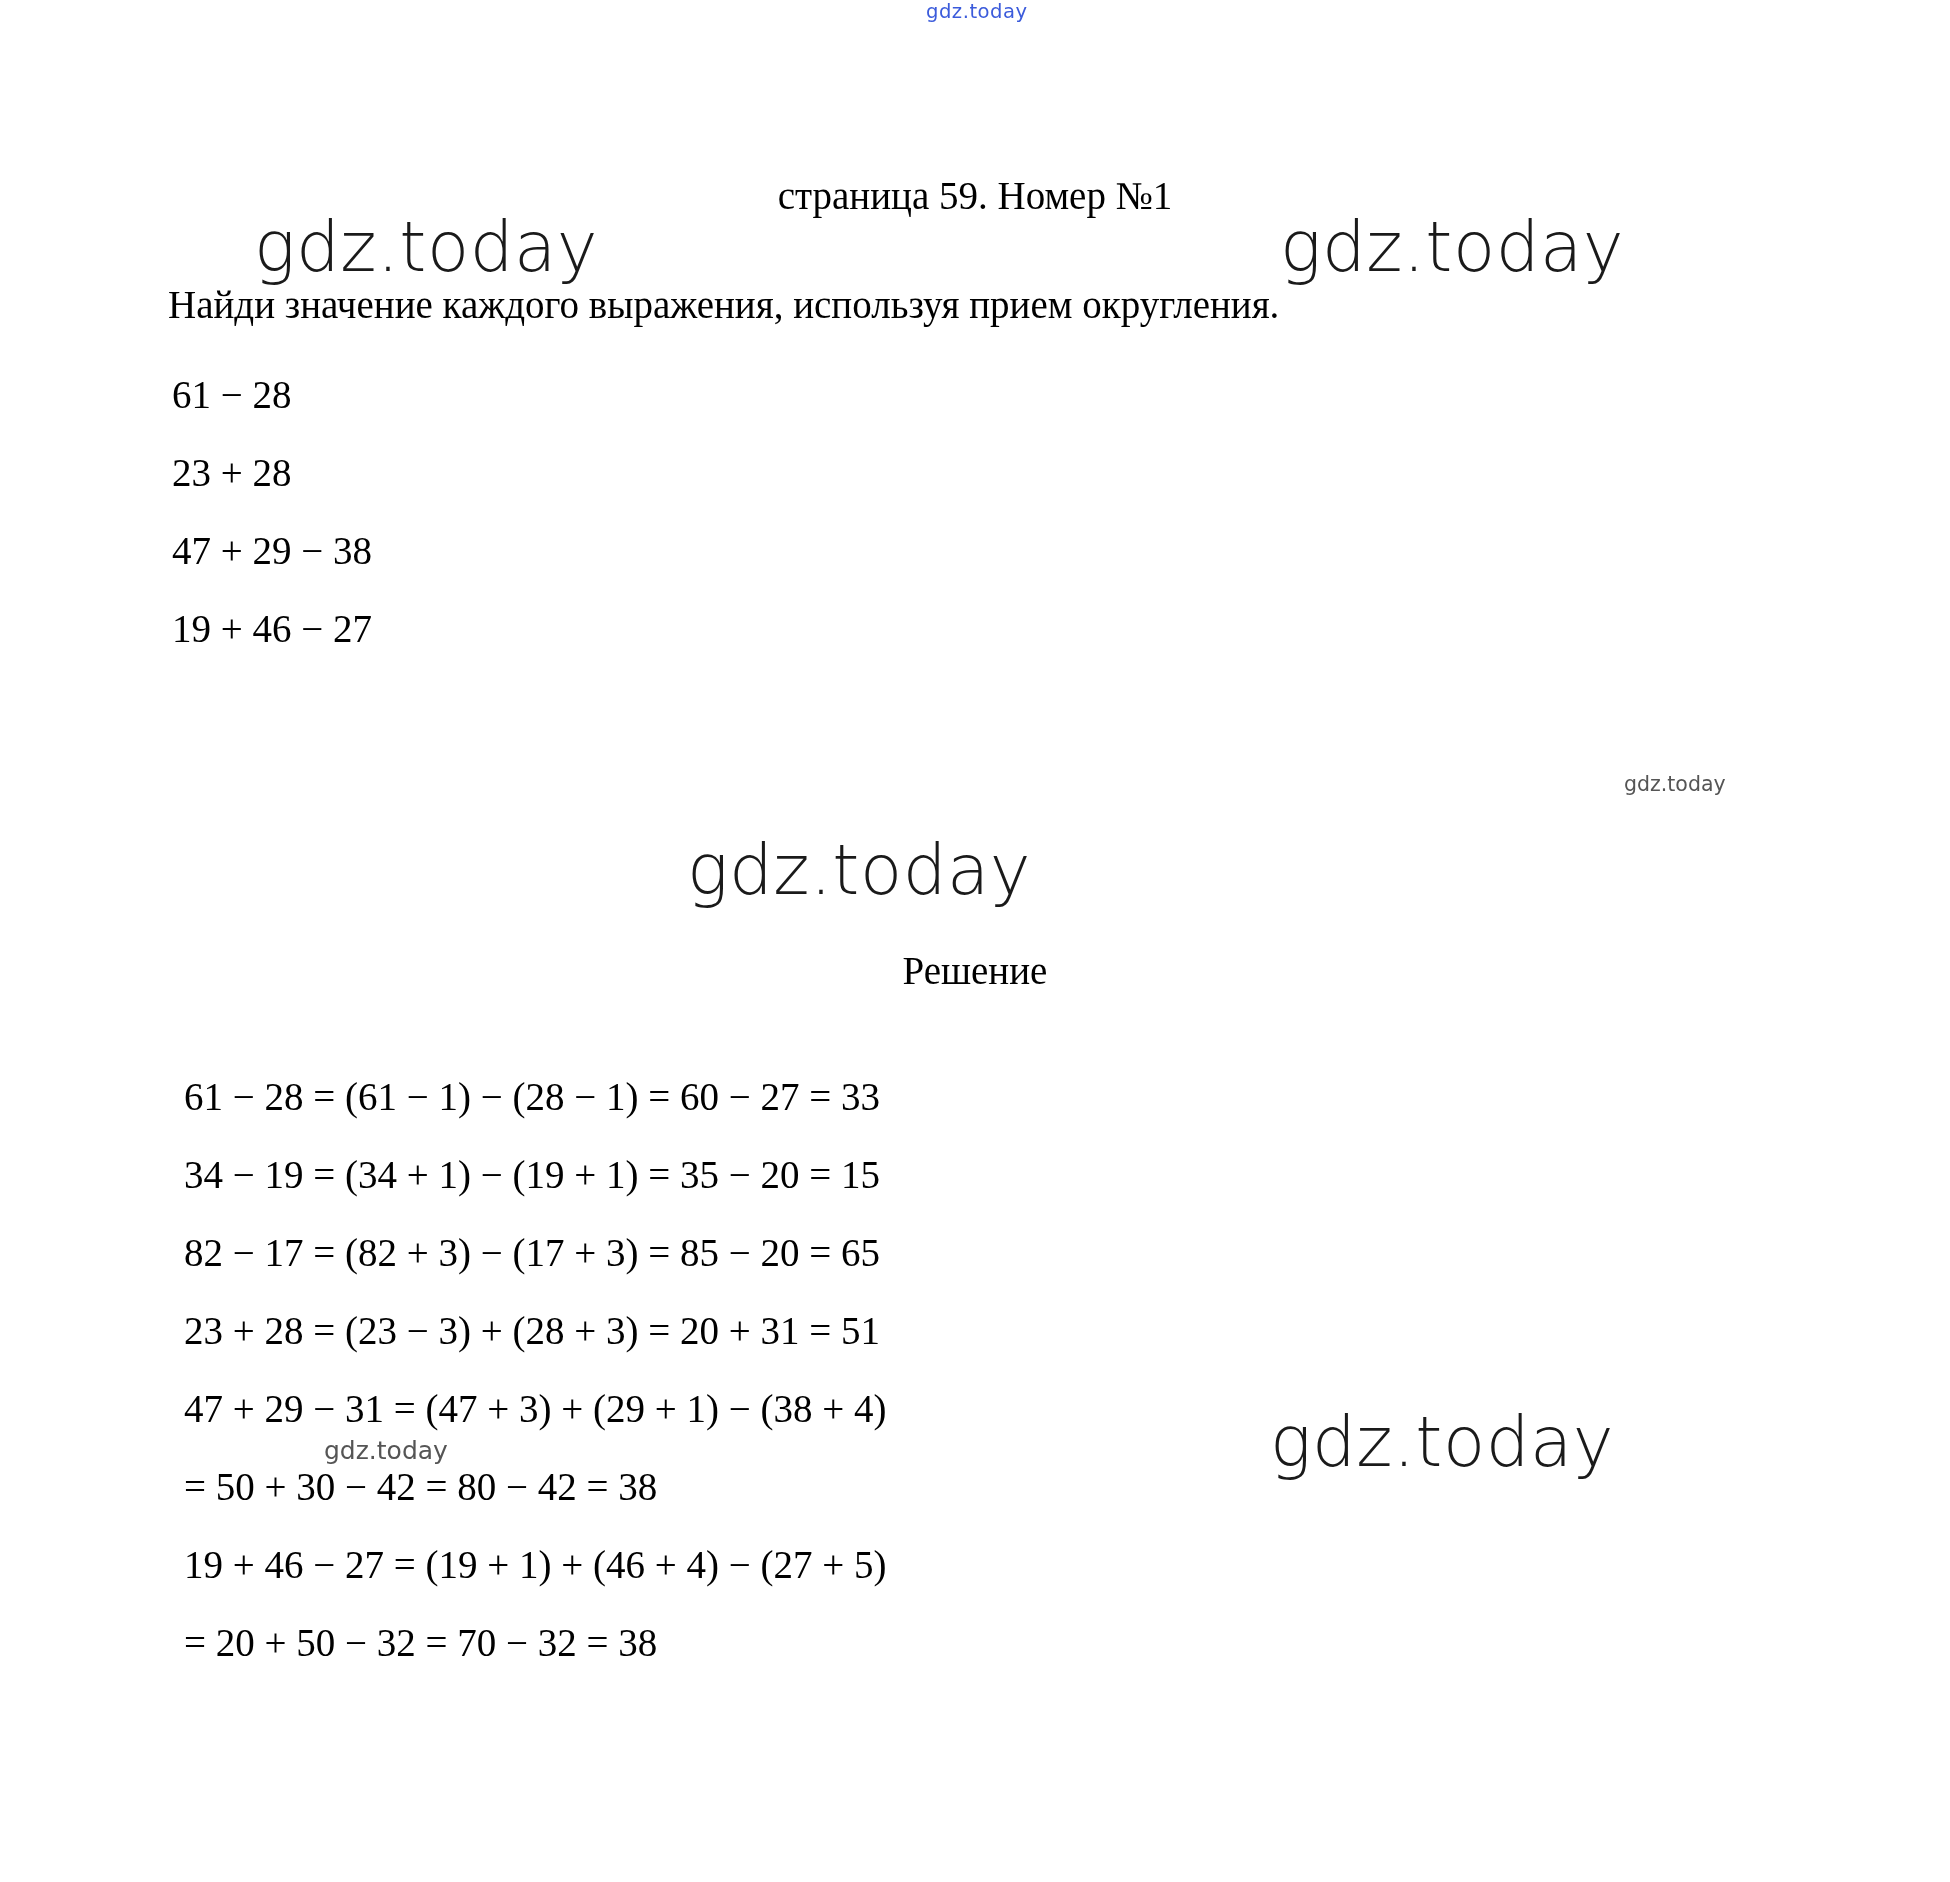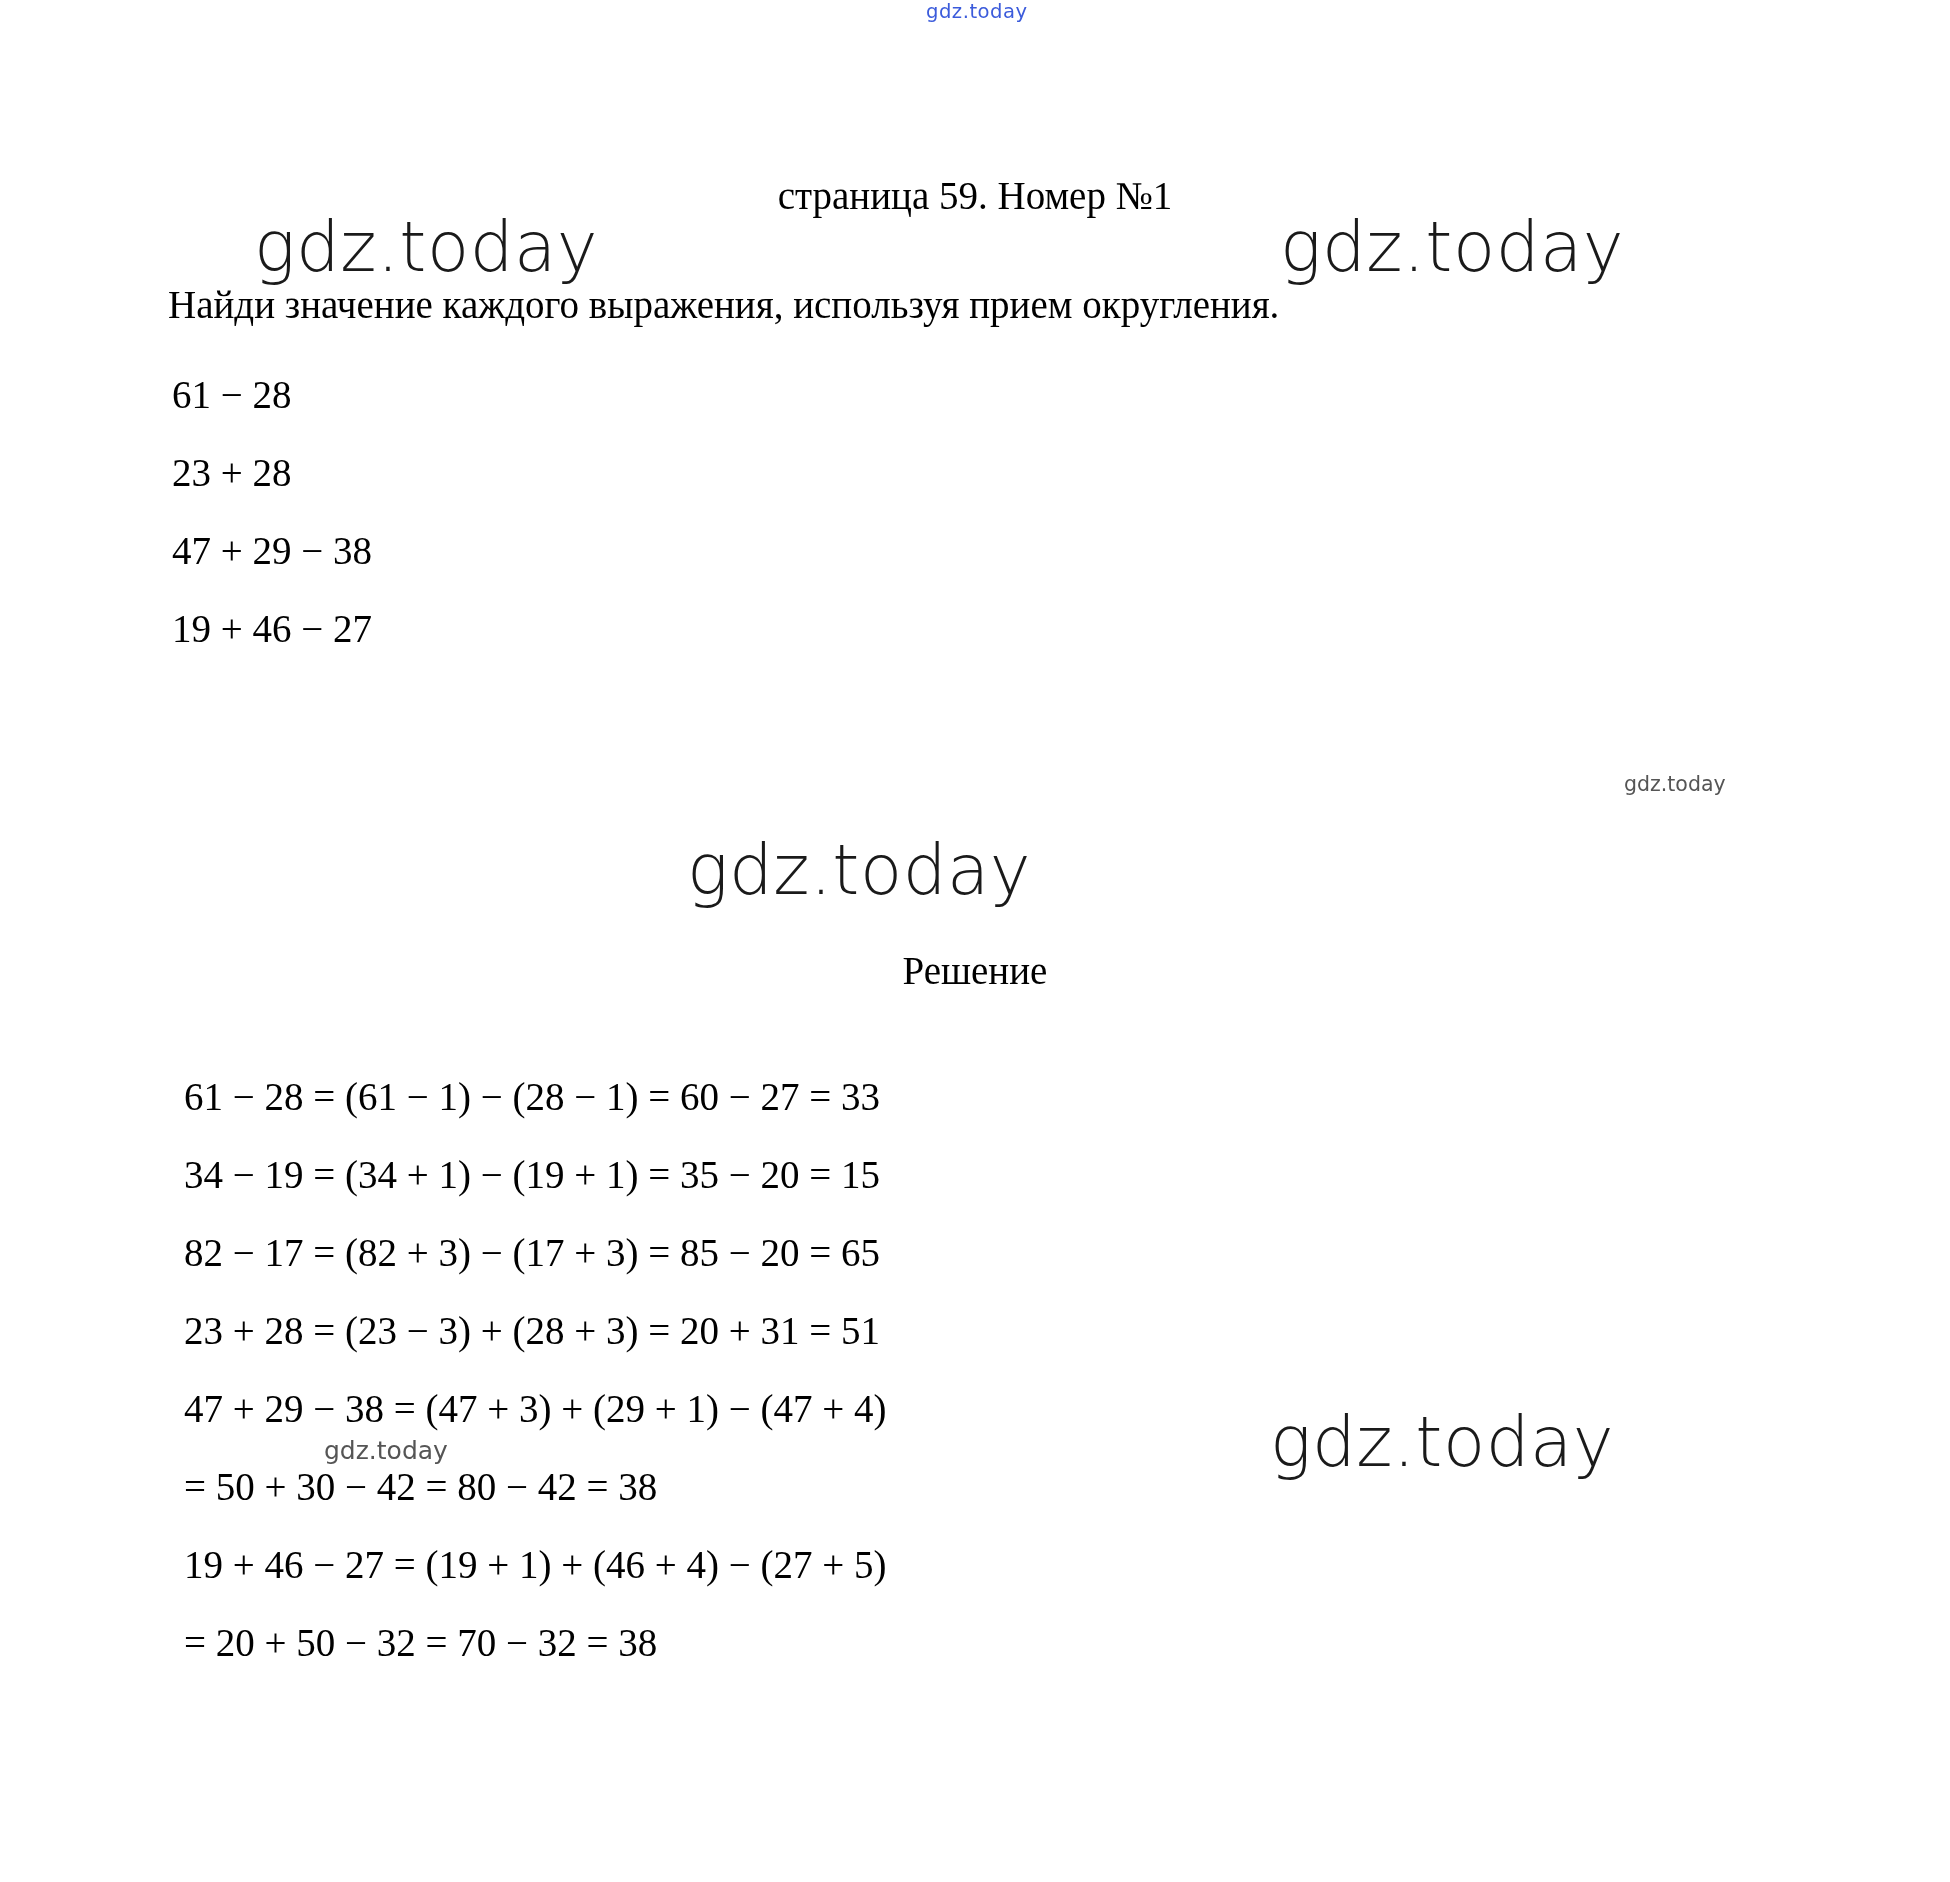--- a/index.html
+++ b/index.html
@@ -116,18 +116,18 @@
   <div class="expr-item">19 + 46 − 27</div>
 </div>
 
 <div id="solution-heading">Решение</div>
 
 <div class="solution-list">
   <div class="sol-item">61 − 28 = (61 − 1) − (28 − 1) = 60 − 27 = 33</div>
   <div class="sol-item">34 − 19 = (34 + 1) − (19 + 1) = 35 − 20 = 15</div>
   <div class="sol-item">82 − 17 = (82 + 3) − (17 + 3) = 85 − 20 = 65</div>
   <div class="sol-item">23 + 28 = (23 − 3) + (28 + 3) = 20 + 31 = 51</div>
-  <div class="sol-item">47 + 29 − 38 = (47 + 3) + (29 + 1) − (47 + 4)</div>
+  <div class="sol-item">47 + 29 − 31 = (47 + 3) + (29 + 1) − (38 + 4)</div>
   <div class="sol-item">= 50 + 30 − 42 = 80 − 42 = 38</div>
   <div class="sol-item">19 + 46 − 27 = (19 + 1) + (46 + 4) − (27 + 5)</div>
   <div class="sol-item">= 20 + 50 − 32 = 70 − 32 = 38</div>
 </div>
 
 
 </body></html>

